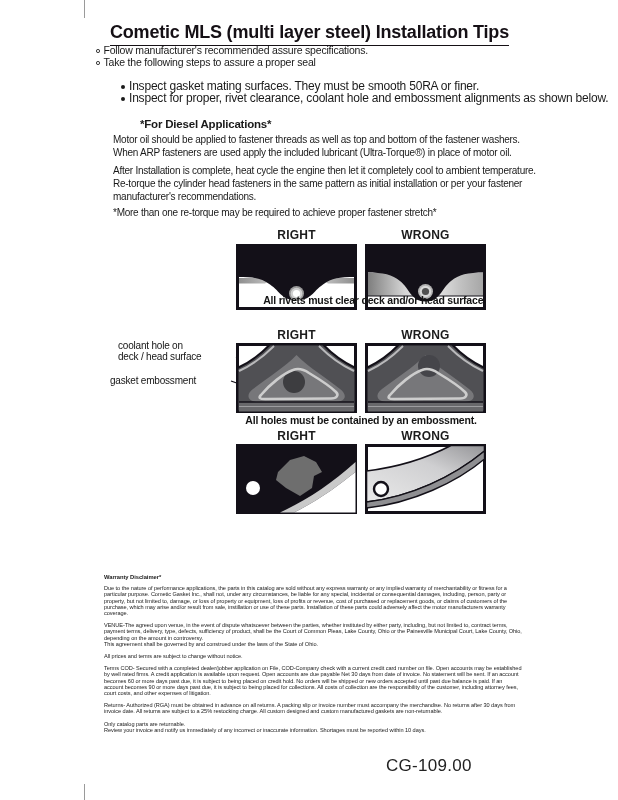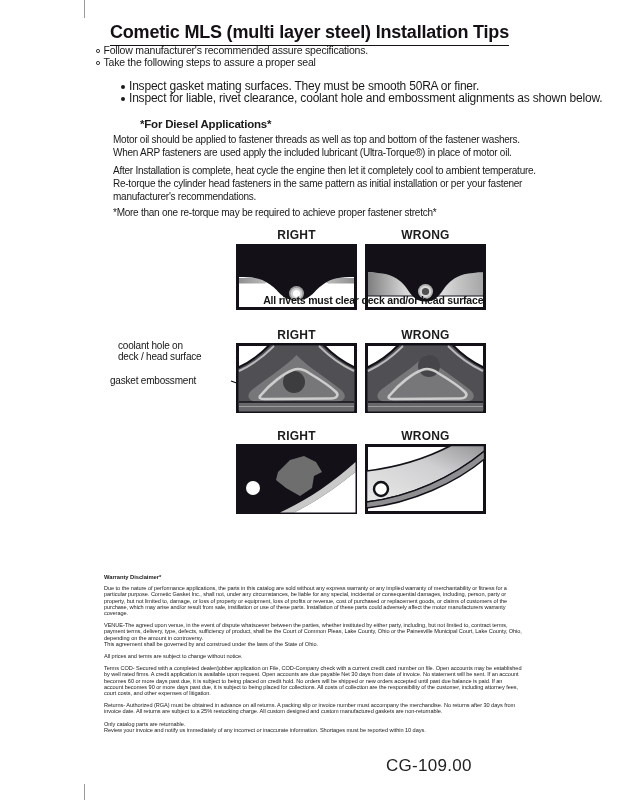--- a/index.html
+++ b/index.html
@@ -69,21 +69,21 @@
   <div class="cropmark bottom"></div>
 
   <h1 class="abs title">Cometic MLS (multi layer steel) Installation Tips</h1>
 
   <ul class="abs tips">
     <li><span class="ob"></span><span>Follow manufacturer's recommended assure specifications.</span></li>
     <li><span class="ob"></span><span>Take the following steps to assure a proper seal</span></li>
   </ul>
   <ul class="abs subtips">
     <li><span class="fb"></span><span>Inspect gasket mating surfaces.  They must be smooth 50RA or finer.</span></li>
-    <li><span class="fb"></span><span>Inspect for liable, rivet clearance, coolant hole and embossment alignments as shown below.</span></li>
+    <li><span class="fb"></span><span>Inspect for proper, rivet clearance, coolant hole and embossment alignments as shown below.</span></li>
   </ul>
 
   <h2 class="abs h2">*For Diesel Applications*</h2>
   <p class="abs para p1">Motor oil should be applied to fastener threads as well as top and bottom of the fastener washers. When ARP fasteners are used apply the included lubricant (Ultra-Torque®) in place of motor oil.</p>
   <p class="abs para p2">After Installation is complete, heat cycle the engine then let it completely cool to ambient temperature. Re-torque the cylinder head fasteners in the same pattern as initial installation or per your fastener manufacturer's recommendations.</p>
   <p class="abs para note">*More than one re-torque may be required to achieve proper fastener stretch*</p>
 
   <div class="abs figlabel" style="left:236px; top:228px;">RIGHT</div>
   <div class="abs figlabel" style="left:365px; top:228px;">WRONG</div>
 
@@ -161,20 +161,21 @@
     <path d="M38,3 C27,14 14,23 3,28" stroke="#b9b9bb" stroke-width="2" fill="none"></path>
     <path d="M83,3 C94,14 107,23 118,28" stroke="#b9b9bb" stroke-width="2" fill="none"></path>
     <path d="M60.5,12 C72,24 92,36 104,46 C112,52 110,59 98,59 L23,59 C12,59 9,52 17,46 C30,36 49,24 60.5,12 Z" fill="#77777a"></path>
     <rect x="3" y="59" width="115" height="9.5" fill="#68686b"></rect>
     <line x1="3" y1="59" x2="118" y2="59" stroke="#131018" stroke-width="1.4"></line>
     <line x1="3" y1="63.5" x2="118" y2="63.5" stroke="#9d9da0" stroke-width="1"></line>
     <circle cx="64" cy="23" r="11" fill="#45454a"></circle>
     <path d="M25,52 C33,42 48,30 57,27 C62,25 67,26 73,30 C83,36 95,44 100,49 C103,52 101,55.5 95,55.5 L29,56 C24,56 22,55 25,52 Z" fill="none" stroke="#cdcdcd" stroke-width="2.6"></path>
   </svg>
 
+  <div class="abs caption cap-center" style="left:236px; top:414px;">All holes must be contained by an embossment.</div>
 
   <div class="abs figlabel" style="left:236px; top:429px;">RIGHT</div>
   <div class="abs figlabel" style="left:365px; top:429px;">WRONG</div>
 
   <svg class="abs figbox2" style="left:236px; top:444px;" viewBox="0 0 121 70">
     <rect x="1.5" y="1.5" width="118" height="67" fill="#131018" stroke="#131018" stroke-width="3"></rect>
     <path d="M119.5,18 C95,40 71,56 44,68.5 L58,68.5 C84,56 104,40 119.5,28 Z" fill="#c9c9c9"></path>
     <path d="M119.5,28 C104,40 84,56 58,68.5 L119.5,68.5 Z" fill="#ffffff"></path>
     <polygon points="42,28 54,16 68,12 80,18 86,28 78,32 76,44 64,52 50,44 40,36" fill="#6e6e6e"></polygon>
     <circle cx="17" cy="44" r="7" fill="#ffffff"></circle>

